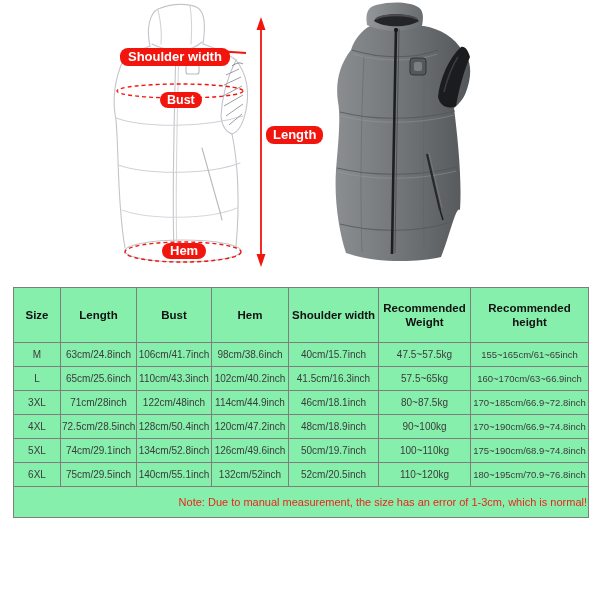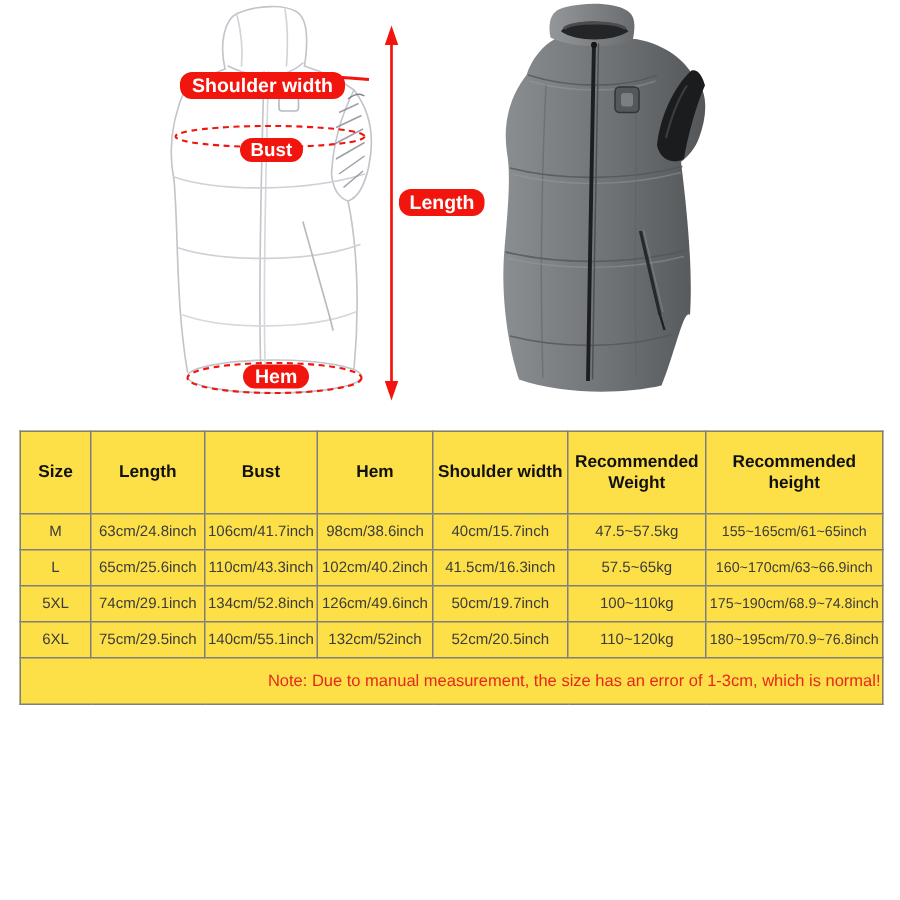--- a/index.html
+++ b/index.html
@@ -15,21 +15,21 @@
   .pill{
     position:absolute;background:#f2150d;color:#ffffff;font-weight:bold;
     border-radius:8px;text-align:center;white-space:nowrap;
   }
   .pill-shoulder{left:120px;top:48px;height:18px;line-height:18px;font-size:13px;padding:0 8px;}
   .pill-bust{left:160px;top:92px;height:16px;line-height:16px;font-size:12.5px;padding:0 7px;}
   .pill-length{left:266px;top:126px;height:18px;line-height:18px;font-size:13px;padding:0 7px;}
   .pill-hem{left:162px;top:243px;height:16px;line-height:16px;font-size:13px;padding:0 8px;}
   table.size-table{
     position:absolute;left:13px;top:287px;width:575px;
-    border-collapse:collapse;table-layout:fixed;background:#fde047;
+    border-collapse:collapse;table-layout:fixed;background:#86efac;
   }
   table.size-table th,table.size-table td{
     border:1px solid #7e7e7e;text-align:center;vertical-align:middle;
     overflow:hidden;padding:0 1px;color:#3b3b3b;
   }
   table.size-table th{
     height:54px;font-size:11.5px;font-weight:bold;color:#111111;line-height:1.25;
   }
   table.size-table td{height:23px;font-size:10px;}
   table.size-table td.c6{font-size:9.5px;}
@@ -195,20 +195,38 @@
         <tr>
           <td class="c0">L</td>
           <td class="c1">65cm/25.6inch</td>
           <td class="c2">110cm/43.3inch</td>
           <td class="c3">102cm/40.2inch</td>
           <td class="c4">41.5cm/16.3inch</td>
           <td class="c5">57.5~65kg</td>
           <td class="c6">160~170cm/63~66.9inch</td>
         </tr>
         <tr>
+          <td class="c0">3XL</td>
+          <td class="c1">71cm/28inch</td>
+          <td class="c2">122cm/48inch</td>
+          <td class="c3">114cm/44.9inch</td>
+          <td class="c4">46cm/18.1inch</td>
+          <td class="c5">80~87.5kg</td>
+          <td class="c6">170~185cm/66.9~72.8inch</td>
+        </tr>
+        <tr>
+          <td class="c0">4XL</td>
+          <td class="c1">72.5cm/28.5inch</td>
+          <td class="c2">128cm/50.4inch</td>
+          <td class="c3">120cm/47.2inch</td>
+          <td class="c4">48cm/18.9inch</td>
+          <td class="c5">90~100kg</td>
+          <td class="c6">170~190cm/66.9~74.8inch</td>
+        </tr>
+        <tr>
           <td class="c0">5XL</td>
           <td class="c1">74cm/29.1inch</td>
           <td class="c2">134cm/52.8inch</td>
           <td class="c3">126cm/49.6inch</td>
           <td class="c4">50cm/19.7inch</td>
           <td class="c5">100~110kg</td>
           <td class="c6">175~190cm/68.9~74.8inch</td>
         </tr>
         <tr>
           <td class="c0">6XL</td>

